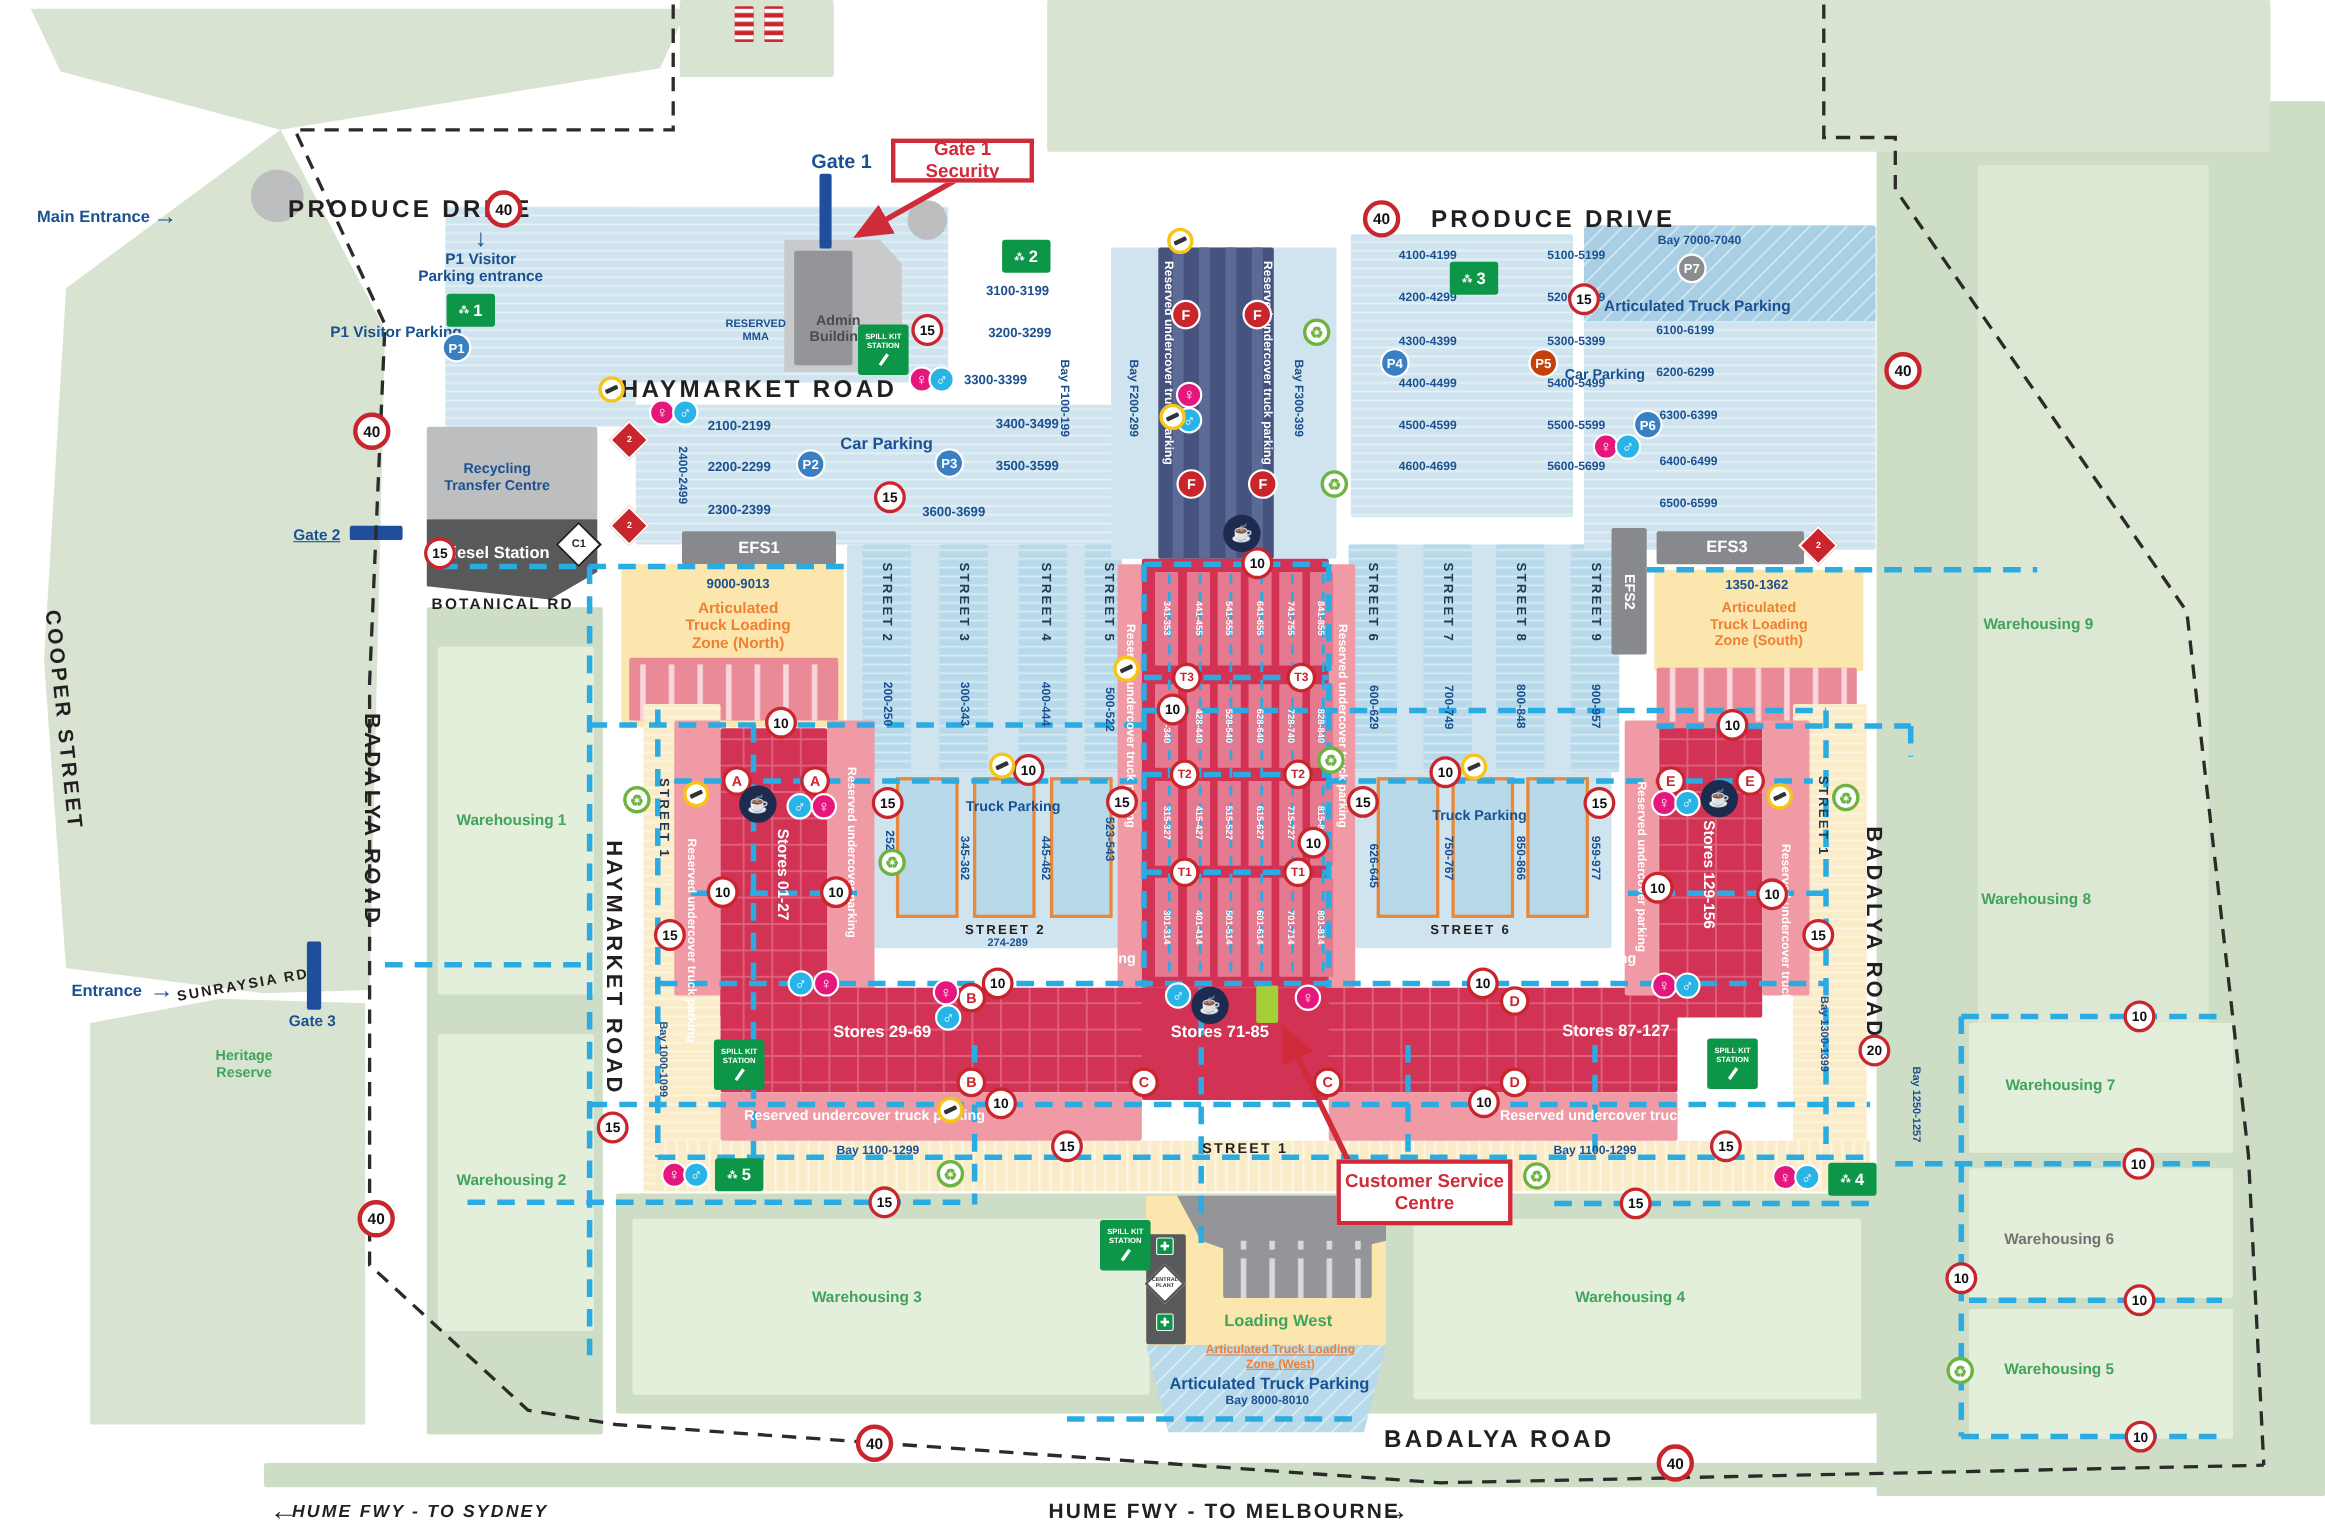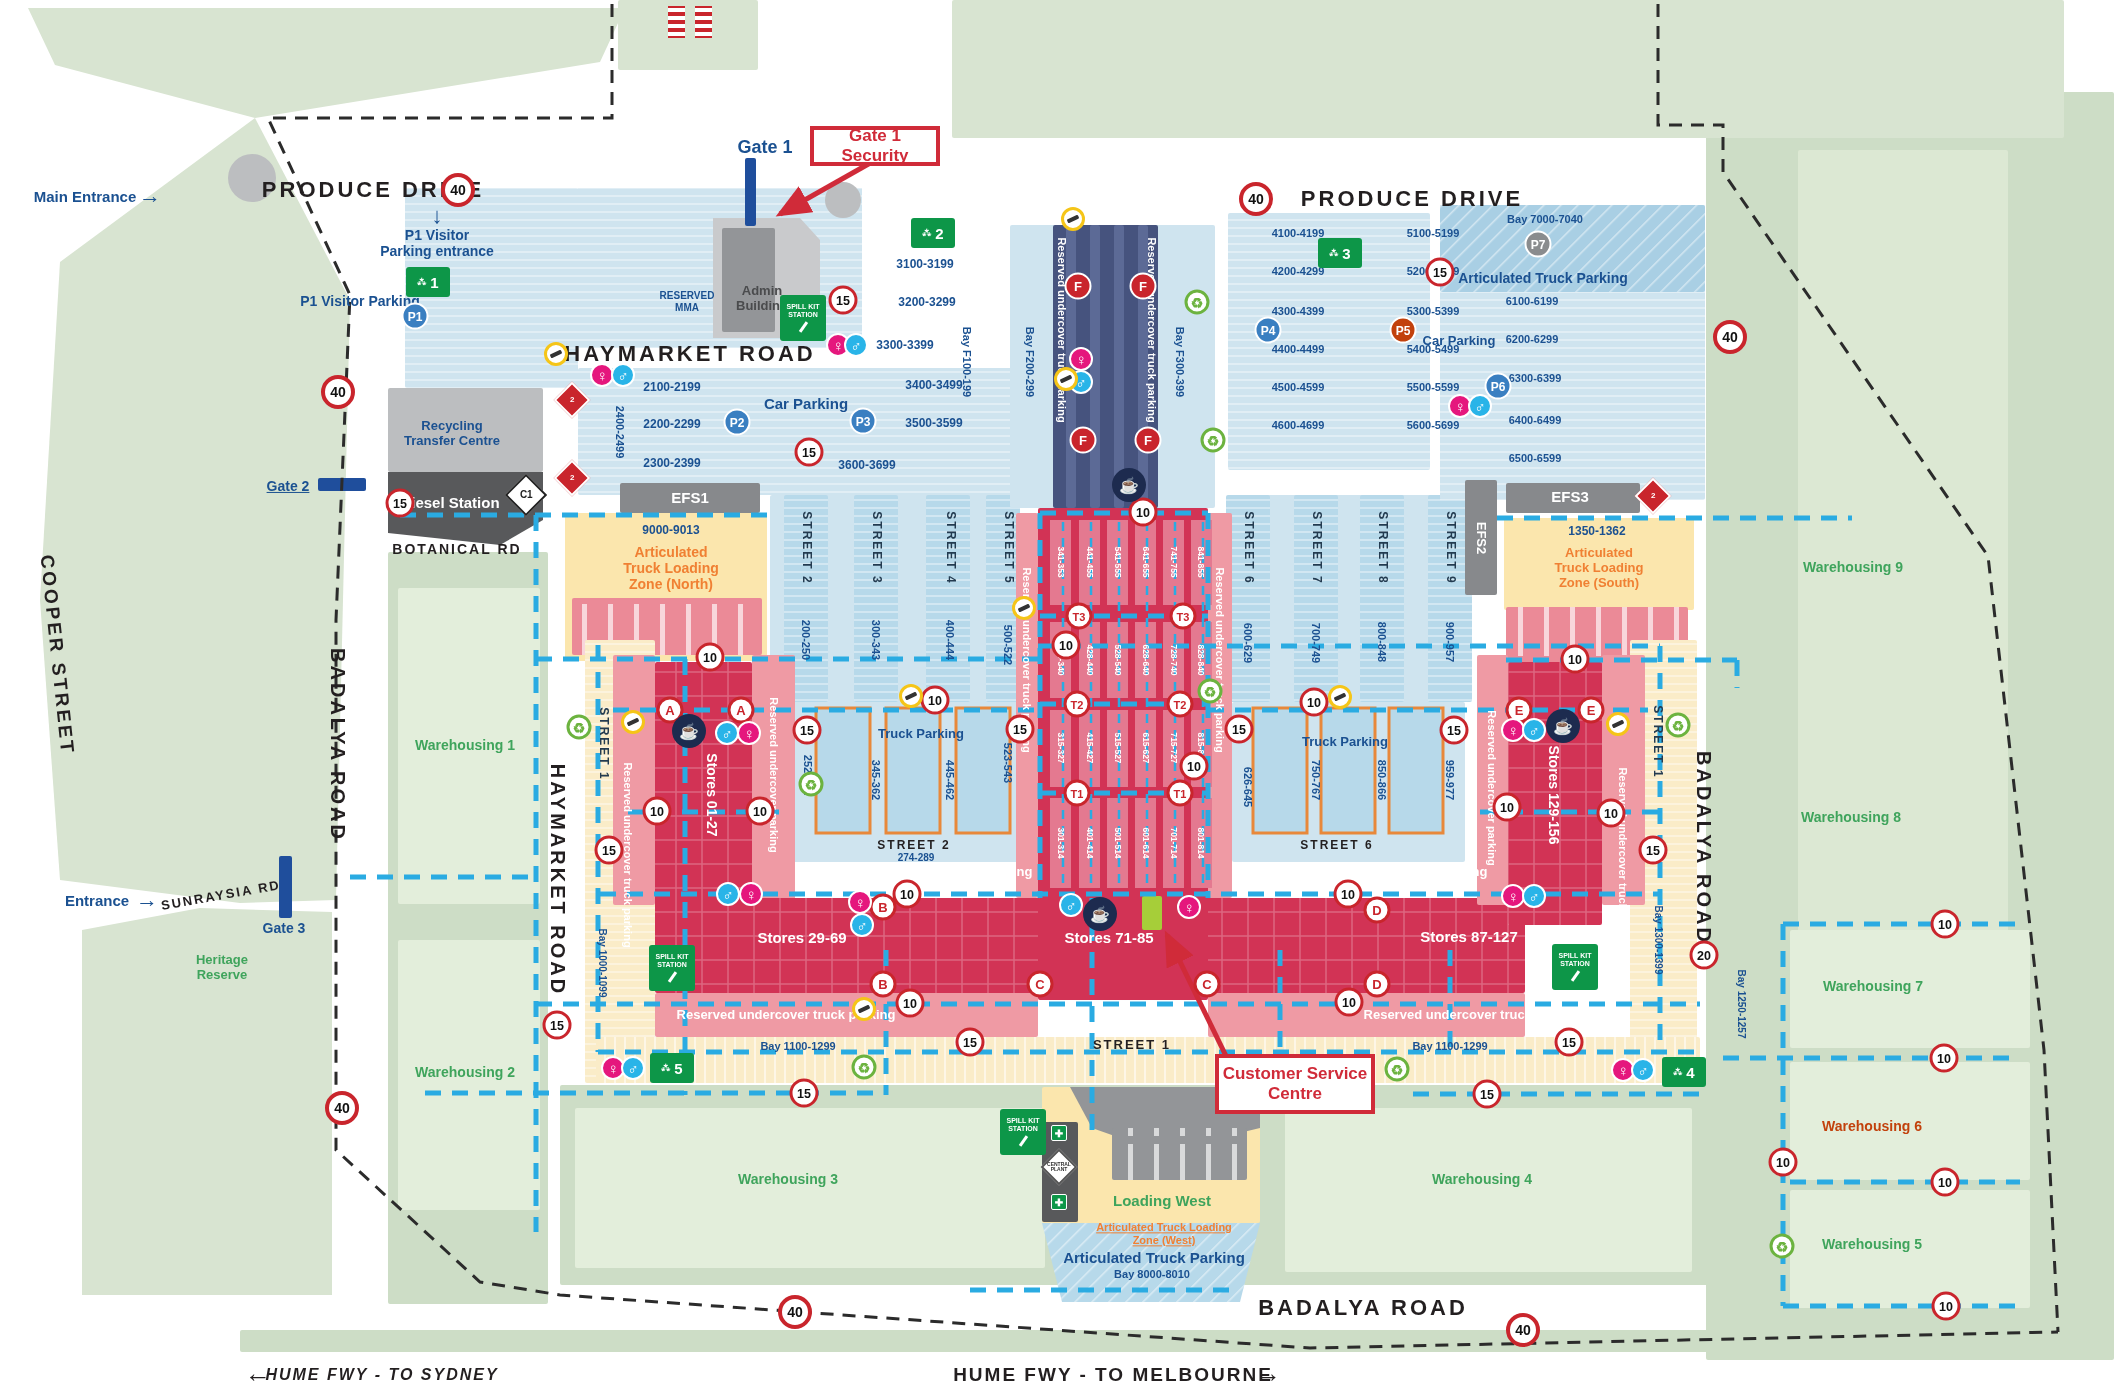--- a/index.html
+++ b/index.html
@@ -289,21 +289,21 @@
 Truck Loading
 Zone (South)</div>
       <div class="lbl" style="left: 1164px; top: 1234px; font-size: 11px; color: rgb(240, 128, 51); text-decoration: underline;">Articulated Truck Loading
 Zone (West)</div>
       <div class="lbl" style="left: 1162px; top: 1201px; font-size: 15px; color: rgb(63, 164, 92);">Loading West</div>
       <div class="lbl" style="left: 465px; top: 745px; font-size: 14px; color: rgb(63, 164, 92);">Warehousing 1</div>
       <div class="lbl" style="left: 465px; top: 1072px; font-size: 14px; color: rgb(63, 164, 92);">Warehousing 2</div>
       <div class="lbl" style="left: 788px; top: 1179px; font-size: 14px; color: rgb(63, 164, 92);">Warehousing 3</div>
       <div class="lbl" style="left: 1482px; top: 1179px; font-size: 14px; color: rgb(63, 164, 92);">Warehousing 4</div>
       <div class="lbl" style="left: 1872px; top: 1244px; font-size: 14px; color: rgb(63, 164, 92);">Warehousing 5</div>
-      <div class="lbl" style="left: 1872px; top: 1126px; font-size: 14px; color: #c2410c;">Warehousing 6</div>
+      <div class="lbl" style="left: 1872px; top: 1126px; font-size: 14px; color: #737373;">Warehousing 6</div>
       <div class="lbl" style="left: 1873px; top: 986px; font-size: 14px; color: rgb(63, 164, 92);">Warehousing 7</div>
       <div class="lbl" style="left: 1851px; top: 817px; font-size: 14px; color: rgb(63, 164, 92);">Warehousing 8</div>
       <div class="lbl" style="left: 1853px; top: 567px; font-size: 14px; color: rgb(63, 164, 92);">Warehousing 9</div>
       <div class="lbl" style="left: 222px; top: 968px; font-size: 13px; color: rgb(63, 164, 92);">Heritage
 Reserve</div>
       <div class="lbl" style="left: 712px; top: 795px; font-size: 14px; color: rgb(255, 255, 255); transform: translate(-50%, -50%) rotate(90deg);">Stores 01-27</div>
       <div class="lbl" style="left: 1554px; top: 795px; font-size: 14px; color: rgb(255, 255, 255); transform: translate(-50%, -50%) rotate(90deg);">Stores 129-156</div>
       <div class="lbl" style="left: 802px; top: 938px; font-size: 15px; color: rgb(255, 255, 255);">Stores 29-69</div>
       <div class="lbl" style="left: 1109px; top: 938px; font-size: 15px; color: rgb(255, 255, 255);">Stores 71-85</div>
       <div class="lbl" style="left: 1469px; top: 937px; font-size: 15px; color: rgb(255, 255, 255);">Stores 87-127</div>

